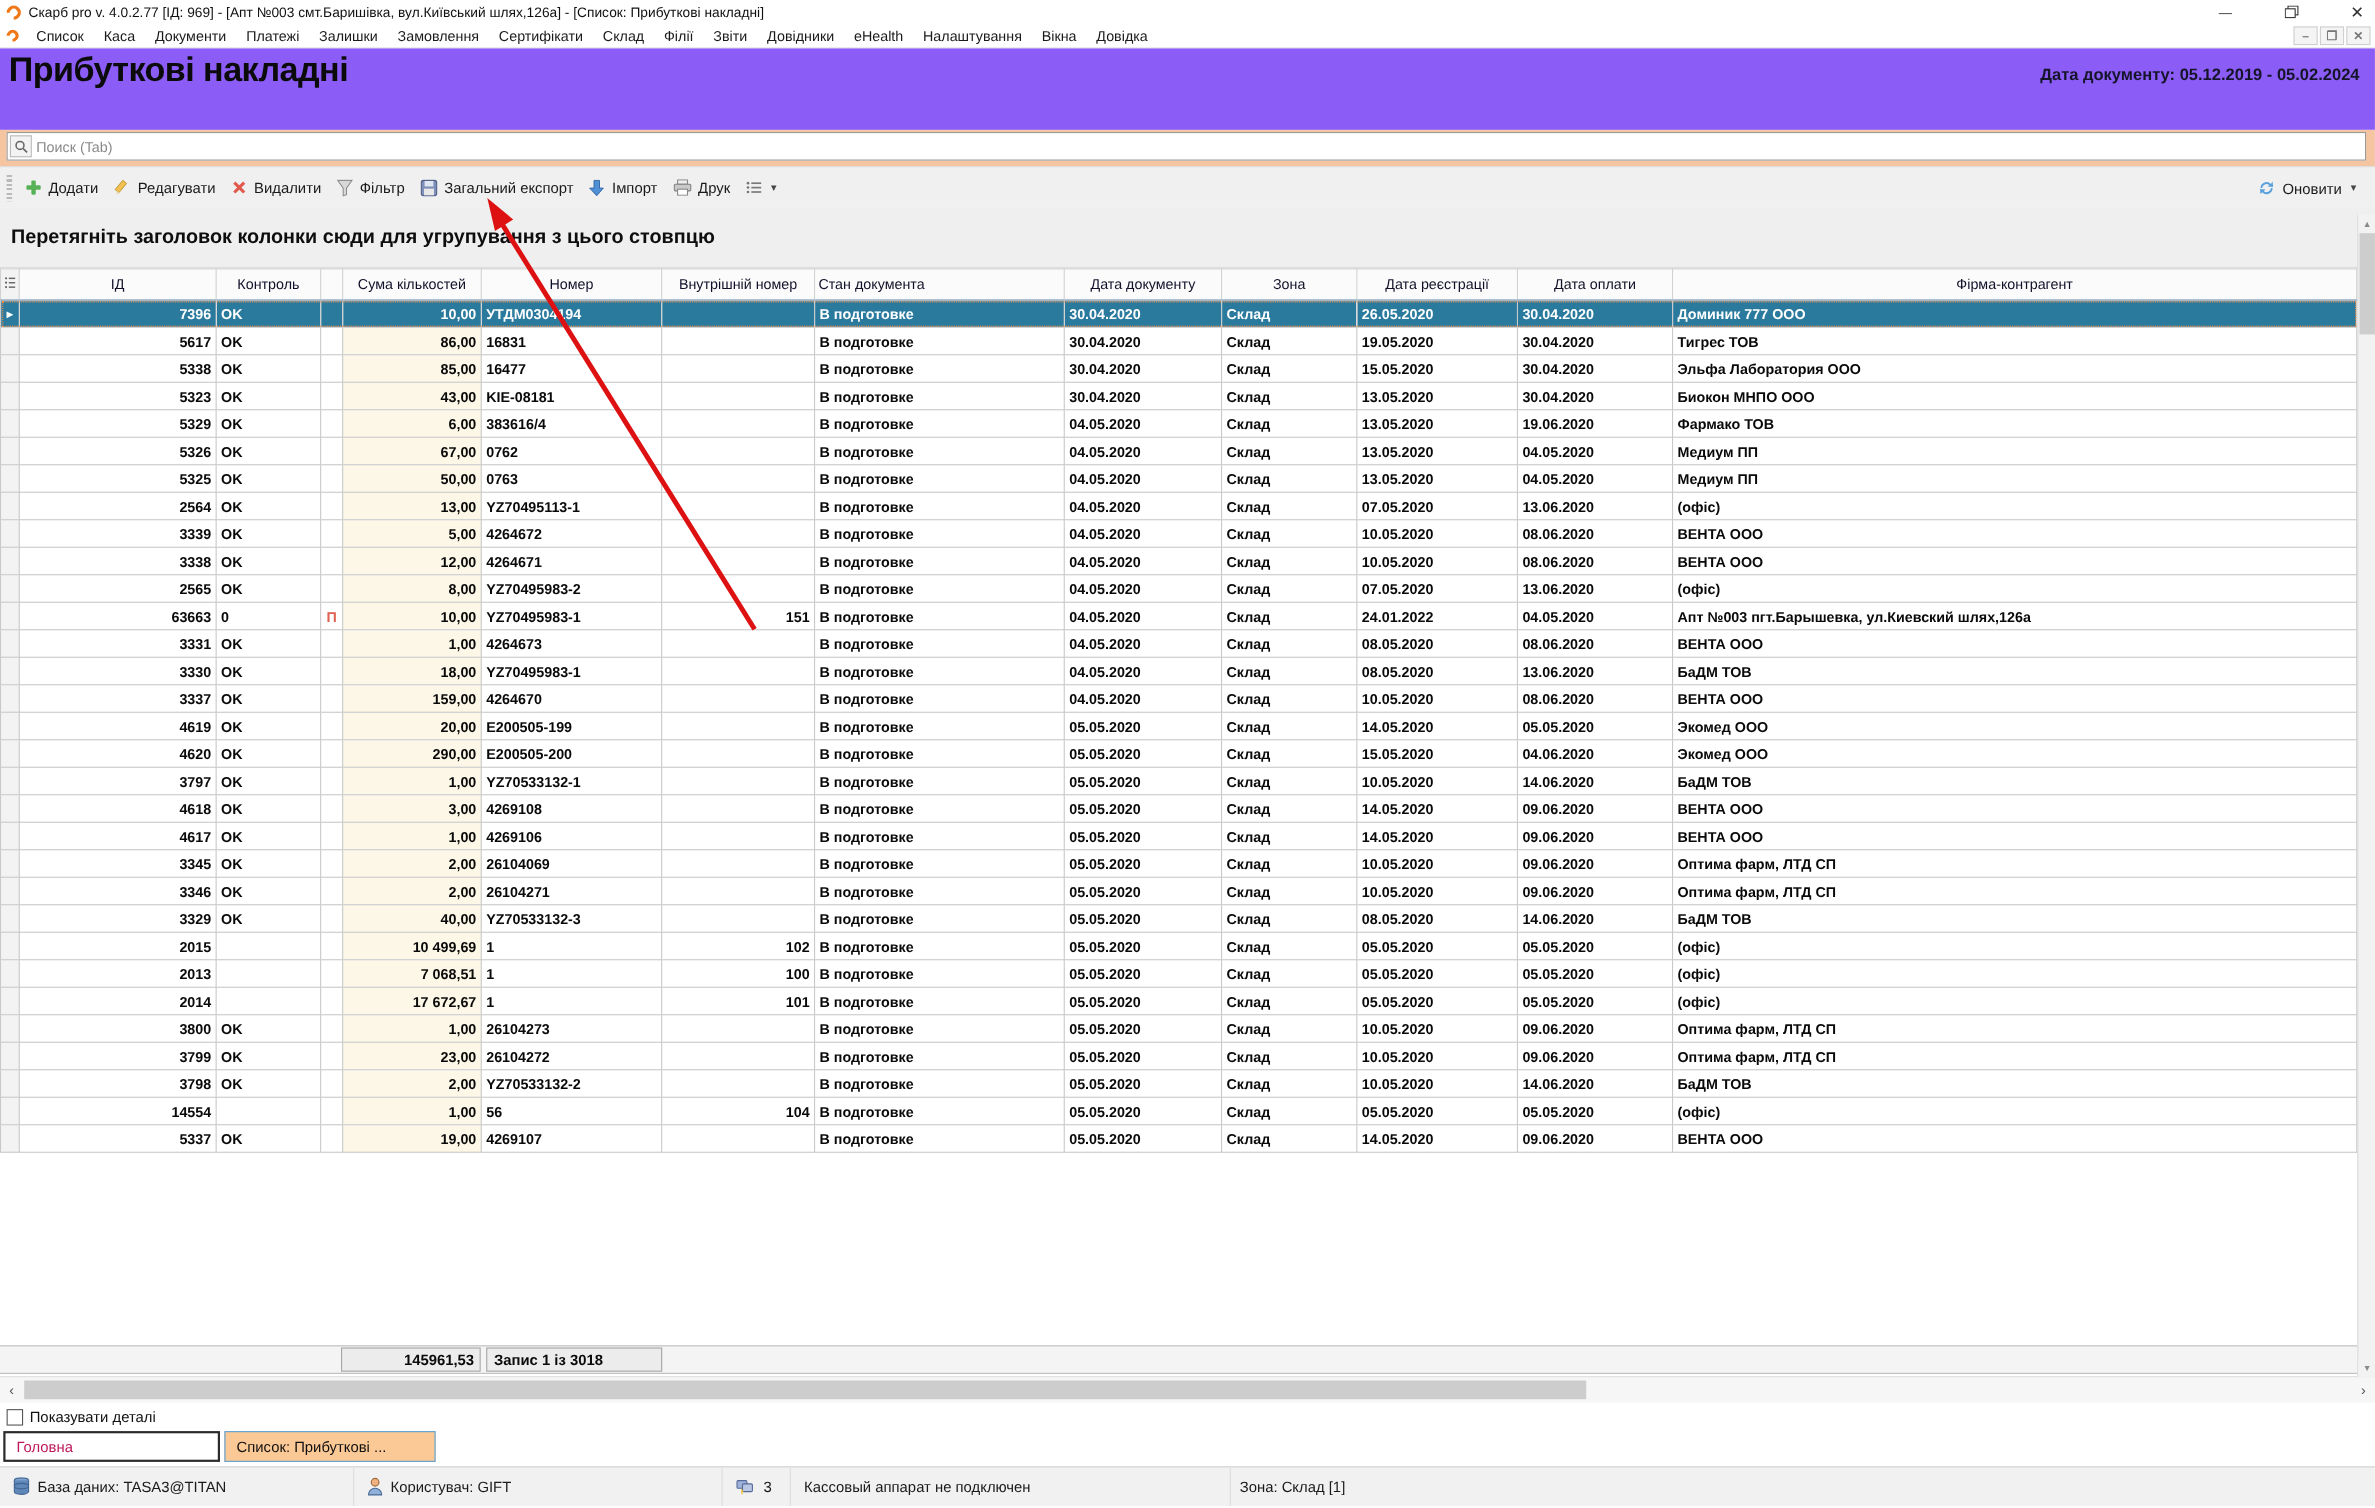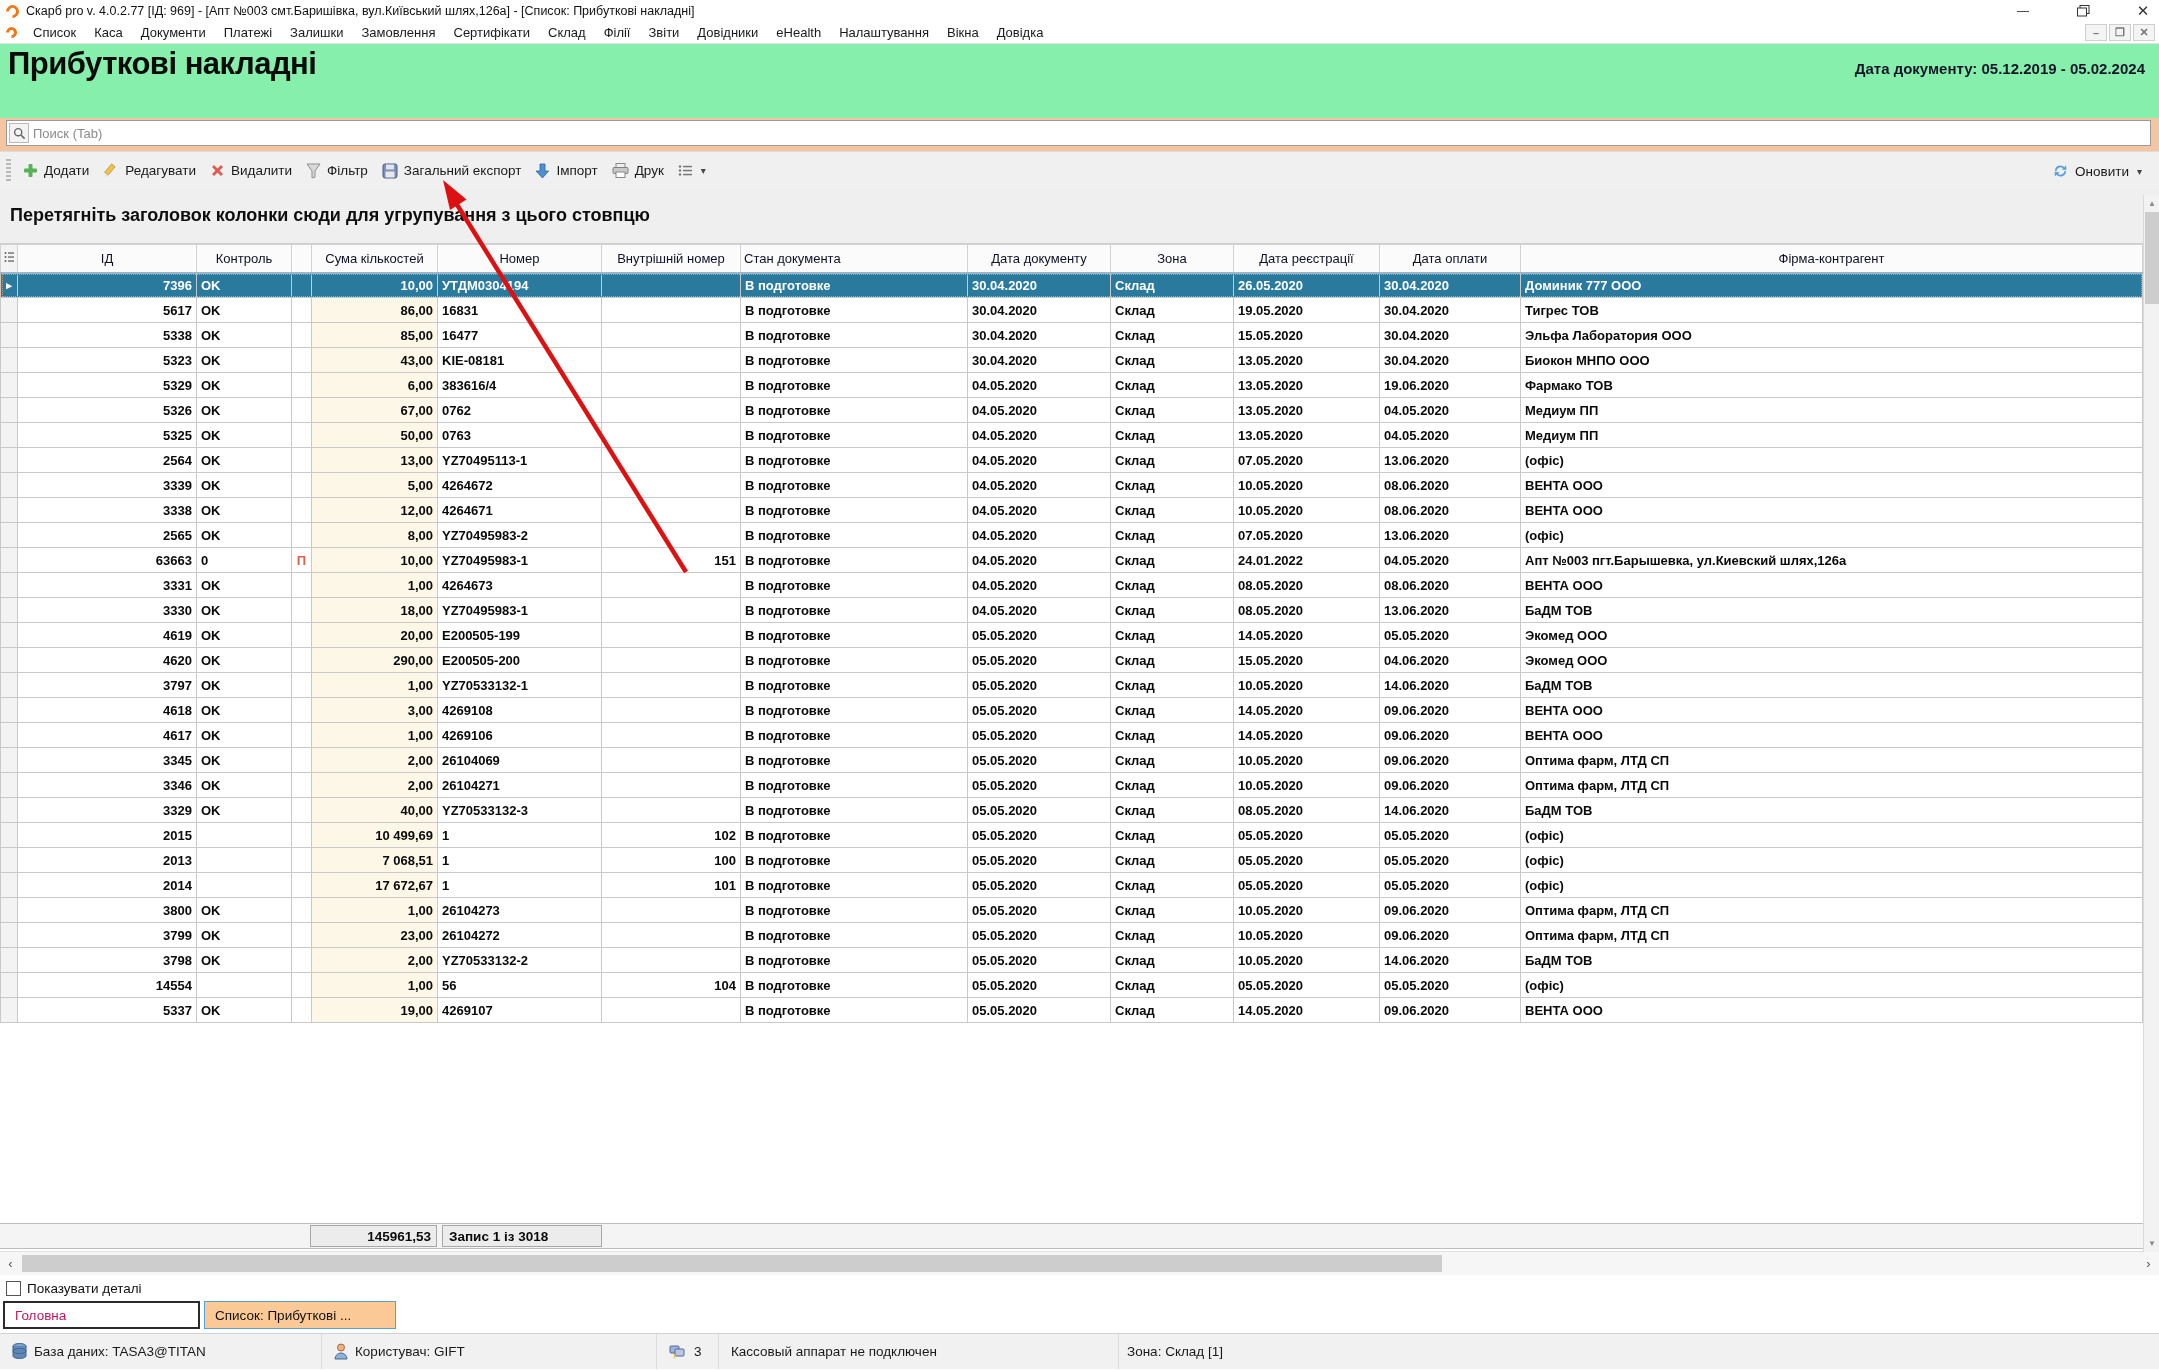--- a/index.html
+++ b/index.html
@@ -14,21 +14,21 @@
   .win-controls .wc { width:16px; height:16px; display:flex; align-items:center; justify-content:center; color:#333; font-size:12px; }
 
   
   .menubar { height:22px; background:#fff; border-bottom:1px solid #e3e3e3; display:flex; align-items:center; padding-left:6px; font-size:13px; position:relative; }
   .menu-items { display:flex; }
   .menu-item { padding:2px 9px; color:#1a1a1a; }
   .mdi-controls { position:absolute; right:4px; top:2px; display:flex; gap:2px; }
   .mdi-controls .mdi { width:22px; height:17px; border:1px solid #cfcfcf; background:#f4f4f4; color:#777; font-size:11px; display:flex; align-items:center; justify-content:center; font-weight:bold; }
 
   
-  .peach { height:74px; background:#86efac; position:relative;padding-left:24px; }
+  .peach { height:74px; background:#8b5cf6; position:relative;padding-left:24px; }
   .page-title { position:absolute; left:8px; top:2px; font-size:31px; font-weight:bold; color:#0b0b0b; letter-spacing:-0.5px; }
   .date-range { position:absolute; right:14px; top:16px; font-size:15px; font-weight:bold; color:#15152a; }
 
   
   .search-row { height:33px; background:#f5c5a2; padding:2px 8px 0 6px; }
   .search-box { height:26px; background:#fff; border:1px solid #9a9a9a; display:flex; align-items:center; padding-left:2px; }
   .search-box .mag { flex:0 0 auto; width:20px; height:20px; border:1px solid #b9b9b9; background:#f3f3f3; display:flex; align-items:center; justify-content:center; }
   .search-box input { border:none; outline:none; flex:1; font-size:13px; height:22px; padding-left:4px; font-family:"Liberation Sans",sans-serif; color:#222; }
   .search-box input::placeholder { color:#8a8a8a; }
 
@@ -482,20 +482,35 @@
             <td class="c-internal"></td>
             <td class="c-state">В подготовке</td>
             <td class="c-doc_date">04.05.2020</td>
             <td class="c-zone">Склад</td>
             <td class="c-reg_date">08.05.2020</td>
             <td class="c-pay_date">13.06.2020</td>
             <td class="c-firm">БаДМ ТОВ</td>
           </tr>
           <tr>
             <td class="c-marker"></td>
+            <td class="c-id">3337</td>
+            <td class="c-control">OK</td>
+            <td class="c-p"></td>
+            <td class="c-sum">159,00</td>
+            <td class="c-number">4264670</td>
+            <td class="c-internal"></td>
+            <td class="c-state">В подготовке</td>
+            <td class="c-doc_date">04.05.2020</td>
+            <td class="c-zone">Склад</td>
+            <td class="c-reg_date">10.05.2020</td>
+            <td class="c-pay_date">08.06.2020</td>
+            <td class="c-firm">ВЕНТА ООО</td>
+          </tr>
+          <tr>
+            <td class="c-marker"></td>
             <td class="c-id">4619</td>
             <td class="c-control">OK</td>
             <td class="c-p"></td>
             <td class="c-sum">20,00</td>
             <td class="c-number">E200505-199</td>
             <td class="c-internal"></td>
             <td class="c-state">В подготовке</td>
             <td class="c-doc_date">05.05.2020</td>
             <td class="c-zone">Склад</td>
             <td class="c-reg_date">14.05.2020</td>

